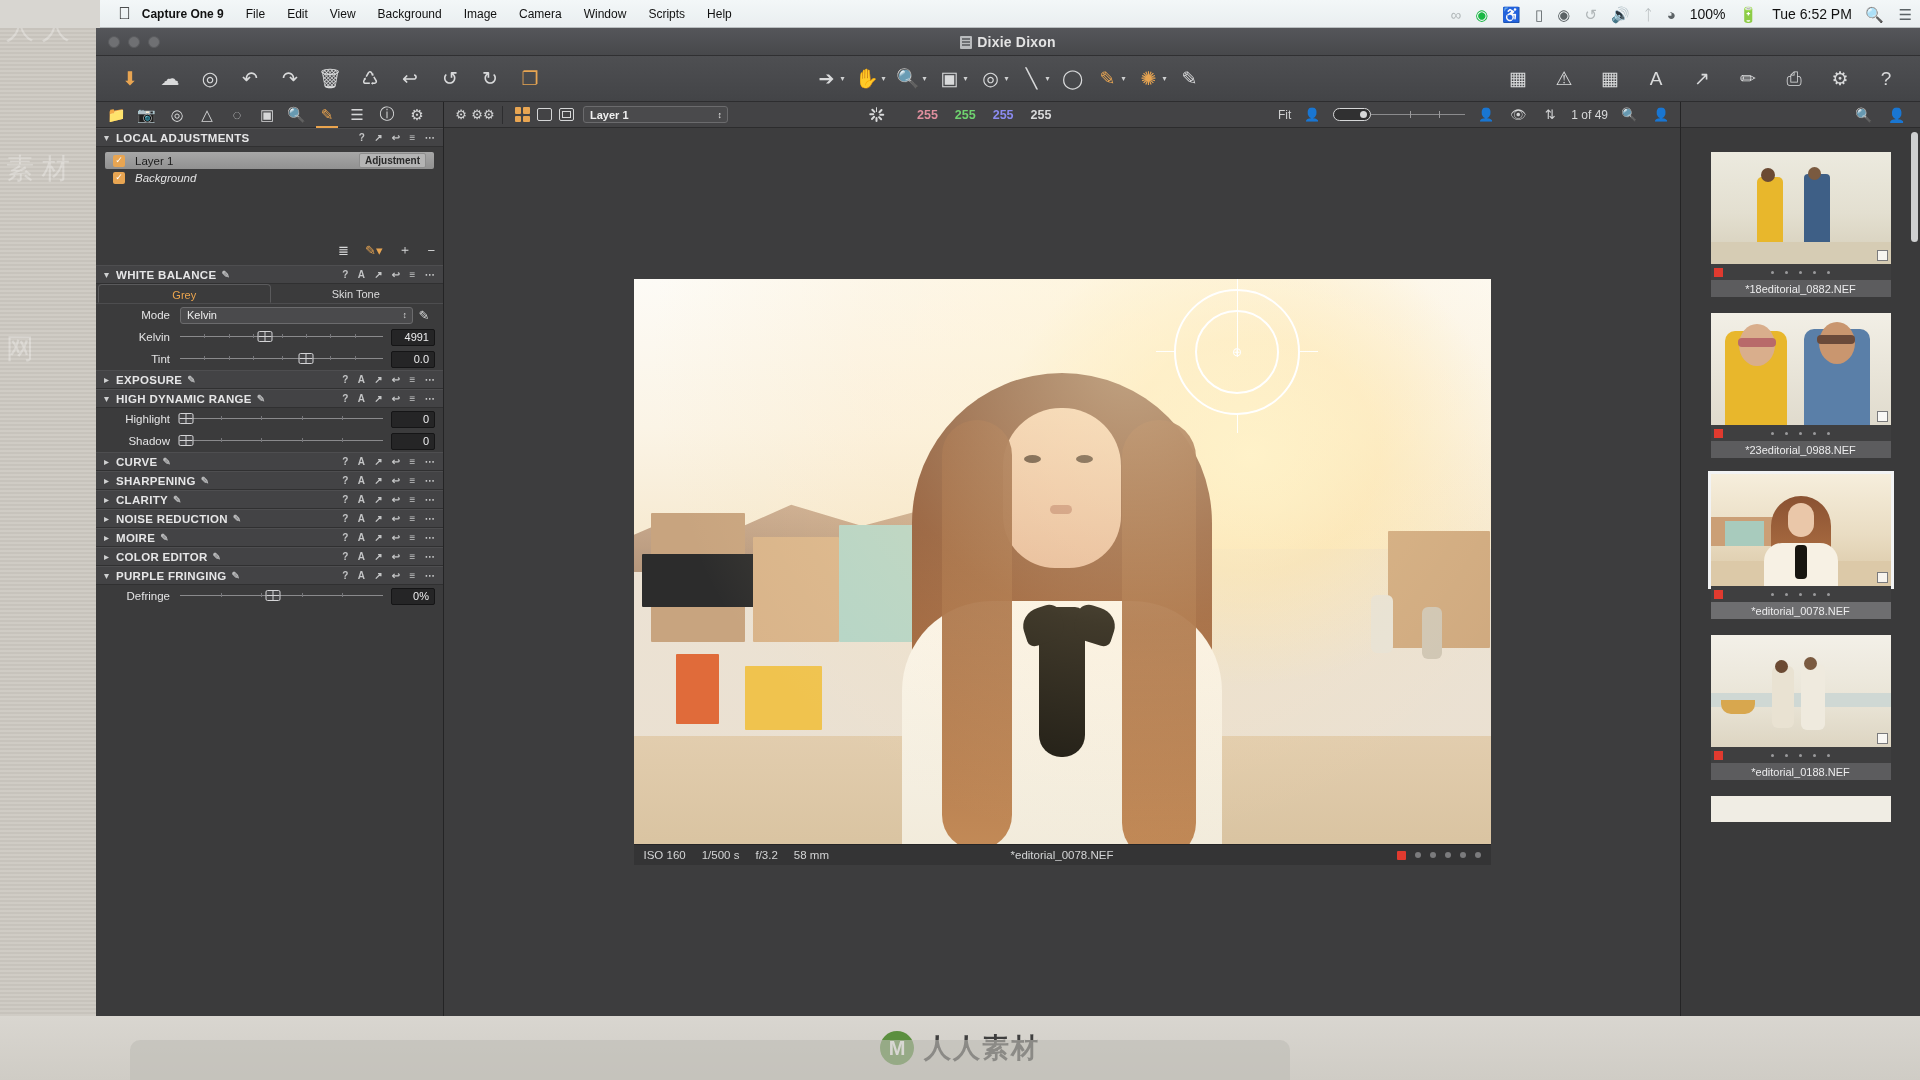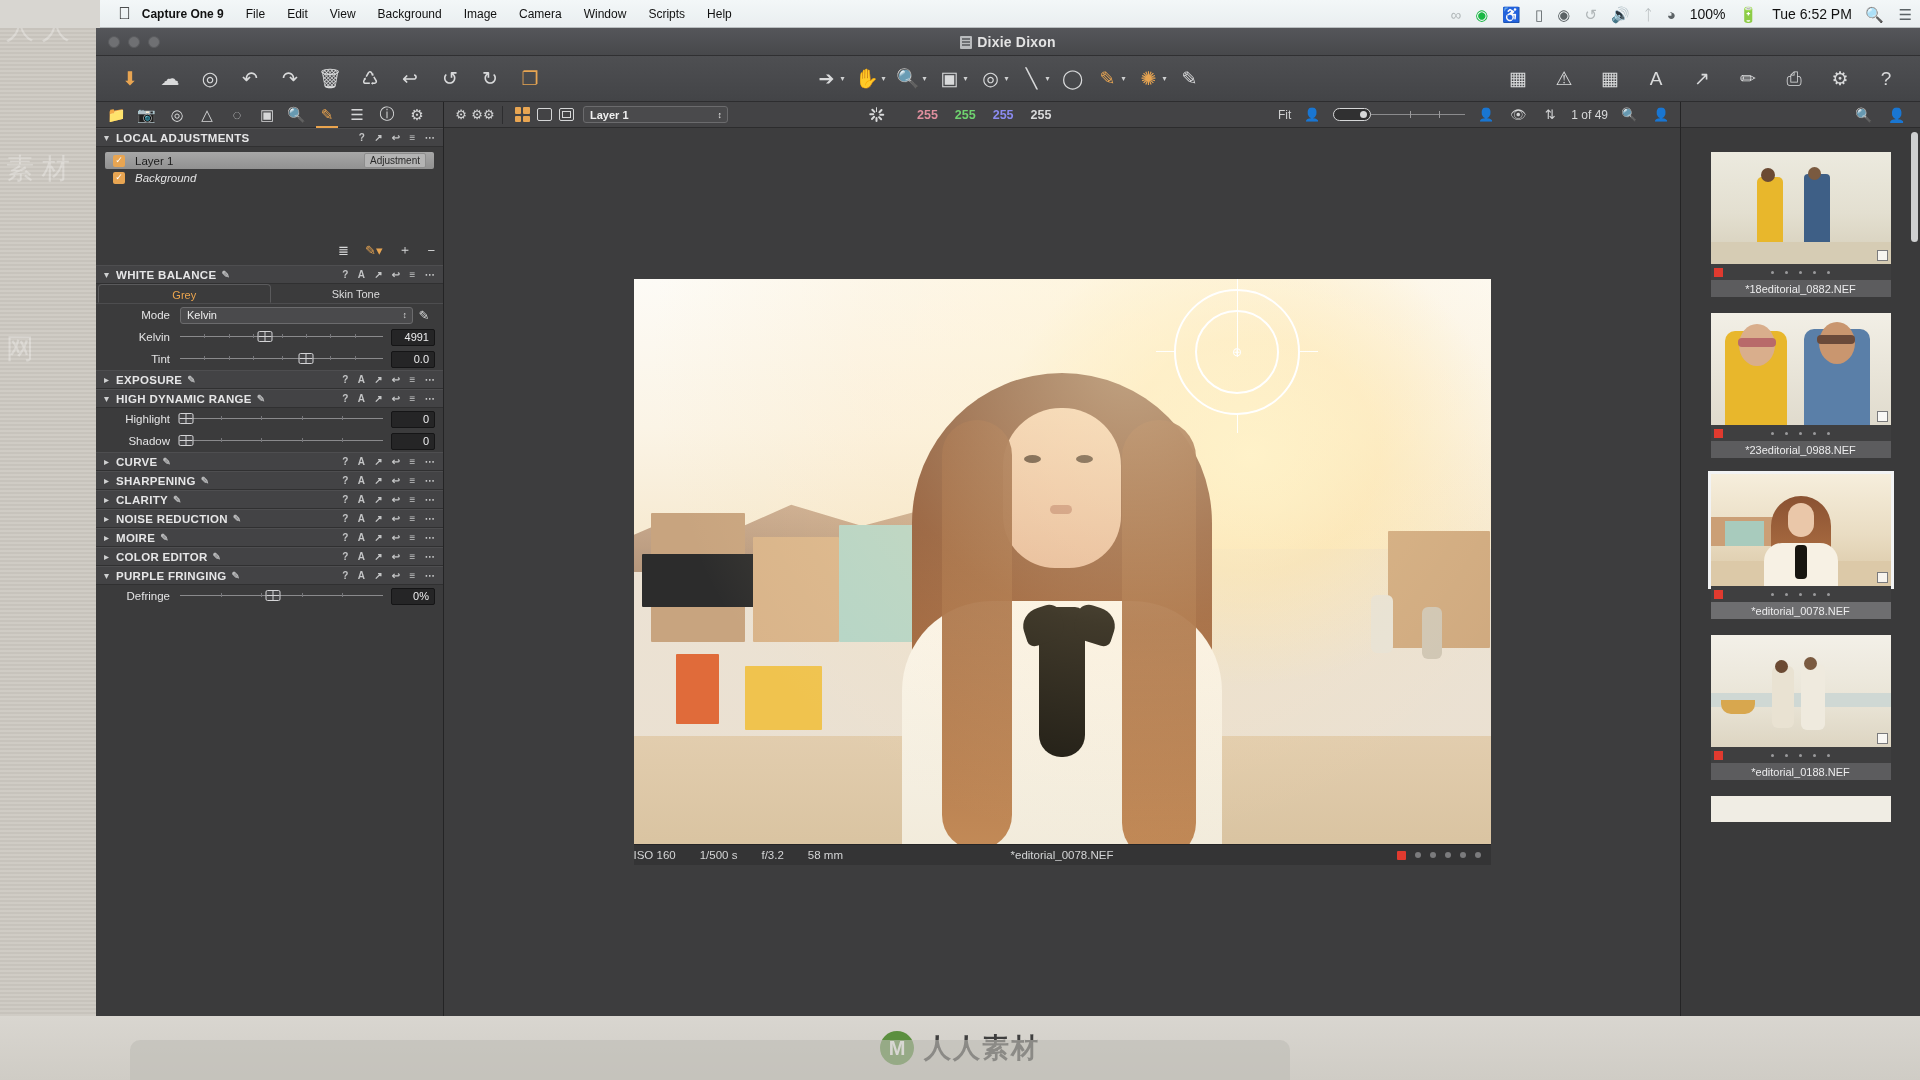--- a/index.html
+++ b/index.html
@@ -85,21 +85,21 @@
   .layers-area { background:#3b3b3c; padding:5px 0 0 0; height:118px; position:relative; }
   .layer-row { height:17px; display:flex; align-items:center; padding:0 8px; margin:0 9px; }
   .layer-row.sel { background:linear-gradient(#a7a7a7,#919191); border-radius:2px; }
   .lchk { width:12px; height:12px; border-radius:2px; background:#e8a552;
      display:flex; align-items:center; justify-content:center; color:#fff;
      font-size:9px; line-height:1; margin-right:10px; flex:0 0 auto; }
   .lname { font-size:11.5px; color:#e4e4e5; }
   .layer-row.sel .lname { color:#1d1d1d; font-weight:normal; }
   .lname.italic { font-style:italic; }
   .ladj { margin-left:auto; font-size:10px; color:#2a2a2a; background:#b4b4b4;
-     border:1px solid #8d8d8d; border-radius:2px; padding:0 5px; line-height:13px; }
+     border:1px solid #8d8d8d; border-radius:2px; padding:0 5px; line-height:13px;font-weight:bold; }
   .layer-tools { position:absolute; bottom:6px; right:8px; display:flex;
      align-items:center; gap:16px; color:#d8d9da; font-size:13px; }
   .layer-tools .orange { color:#e8a552; }
 
   
   .wbtabs { display:flex; height:20px; background:#3b3b3c; padding:0 2px;
      border-bottom:1px solid #4d4d4f; }
   .wbtab { flex:1; text-align:center; font-size:11px; line-height:20px; color:#dcdcdd;
      border-radius:4px 4px 0 0; }
   .wbtab.active { color:#eaa44e; background:#3b3b3c; border:1px solid #5a5a5c;
@@ -176,21 +176,21 @@
   .hills { position:absolute; left:0; top:36%; width:46%; height:14%;
      background:linear-gradient(#caa98d,#b08f73); clip-path:polygon(0 100%,0 55%,12% 30%,
        26% 48%,40% 18%,58% 44%,72% 26%,88% 50%,100% 38%,100% 100%); opacity:.9; }
   .bldg { position:absolute; border-radius:1px; }
   .ground { position:absolute; left:0; bottom:0; right:0; height:22%;
      background:linear-gradient(#e2cdae,#d8c29f); }
 
   #imginfo { position:absolute; left:0; right:0; bottom:0; height:21px;
      background:#343435; border-top:1px solid #262627; display:flex; align-items:center;
      color:#d4d5d6; font-size:11.5px; }
-  .ii-left { display:flex; gap:24px; }
+  .ii-left { display:flex; gap:16px; margin-left:10px; }
   .ii-center { position:absolute; left:0; right:0; text-align:center; }
   .ii-right { position:absolute; right:10px; display:flex; align-items:center; gap:9px; }
   .dot { width:6px; height:6px; border-radius:50%; background:#7b7b7d; }
   .dot.red { background:#e03a2f; border-radius:1px; width:9px; height:9px; }
 
   
   #browser { position:absolute; right:0; top:74px; width:240px; height:914px;
     background:#3a3a3b; border-left:1px solid #242425; overflow:hidden; }
   #btoolbar { height:26px; background:#434345; border-bottom:1px solid #2c2c2d;
     display:flex; align-items:center; justify-content:flex-end; gap:16px;

